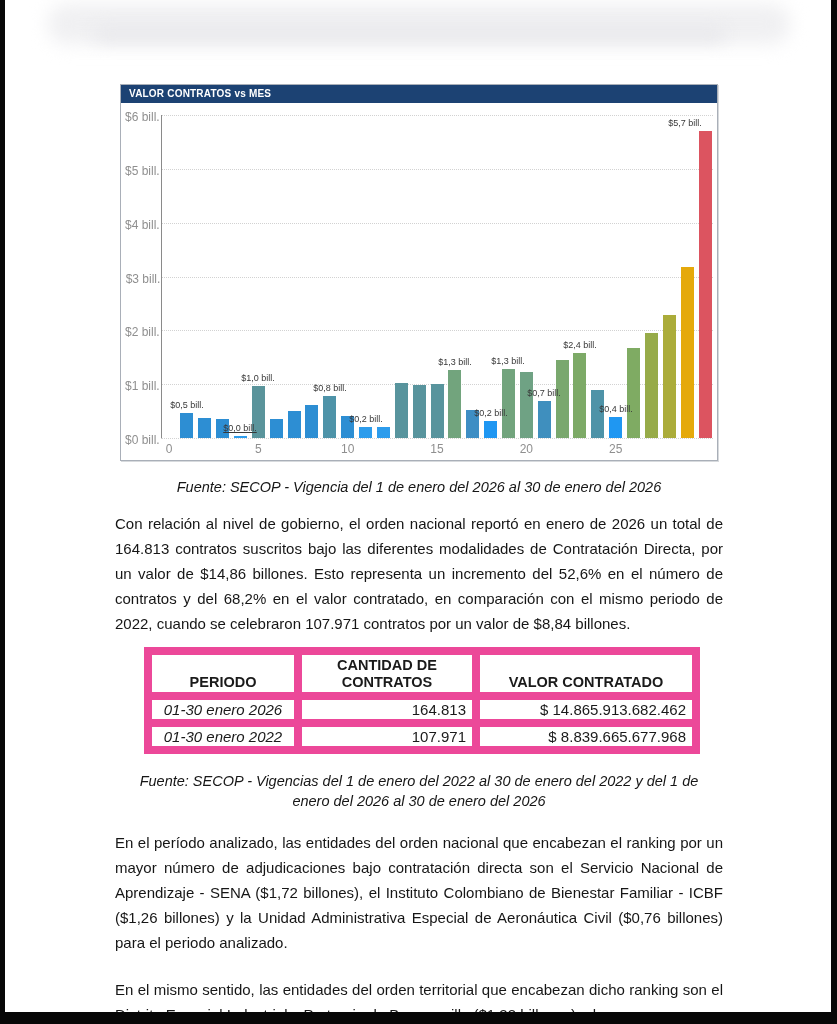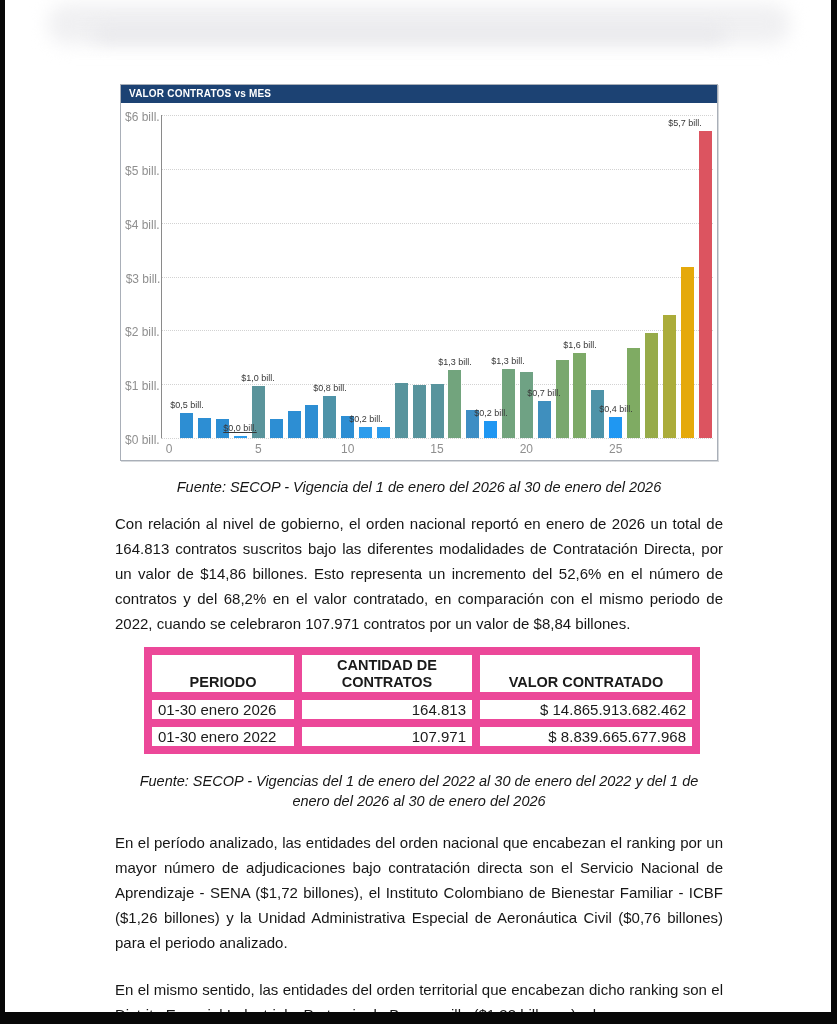--- a/index.html
+++ b/index.html
@@ -45,21 +45,21 @@
   p.par2 { margin-top:19px; }
   p.par3 { margin-top:22px; }
 
   
   table.summary { margin:11px 0 0 29px; width:548px; border-collapse:collapse;
                   table-layout:fixed; }
   table.summary th, table.summary td { border:8px solid #ec4899; }
   table.summary th { font-size:14.5px; font-weight:bold; text-align:center;
                      vertical-align:bottom; padding:2px 6px 1px 6px; line-height:17px; }
   table.summary td { font-size:15px; padding:1px 6px; height:22px; }
-  td.c-period { text-align:left; }
+  td.c-period { text-align:center;font-style:italic; }
   td.c-num, td.c-val { text-align:right; padding-right:8px; }
 </style>
 </head>
 <body>
 
 <div class="edge edge-left"></div>
 <div class="edge edge-right"></div>
 <div class="edge edge-bottom"></div>
 <div class="smudge-a"></div>
 <div class="smudge-b"></div>
@@ -116,21 +116,21 @@
         <div class="bar" style="left: 345.2px; top: 307px; height: 28px; background: rgb(62, 142, 196);"></div>
         <div class="bar" style="left: 363.1px; top: 318.3px; height: 16.7px; background: rgb(31, 151, 242);"></div>
         <div class="bar-label" style="left: 338px; top: 305.3px;">$0,2 bill.</div>
         <div class="bar" style="left: 381px; top: 266.1px; height: 68.9px; background: rgb(114, 164, 125);"></div>
         <div class="bar-label" style="left: 355px; top: 253.1px;">$1,3 bill.</div>
         <div class="bar" style="left: 398.8px; top: 269.3px; height: 65.7px; background: rgb(111, 162, 132);"></div>
         <div class="bar" style="left: 416.7px; top: 298.4px; height: 36.6px; background: rgb(63, 143, 190);"></div>
         <div class="bar-label" style="left: 391px; top: 285.4px;">$0,7 bill.</div>
         <div class="bar" style="left: 434.6px; top: 256.9px; height: 78.1px; background: rgb(122, 168, 110);"></div>
         <div class="bar" style="left: 452.4px; top: 249.9px; height: 85.1px; background: rgb(125, 170, 103);"></div>
-        <div class="bar-label" style="left: 427px; top: 236.9px;">$1,6 bill.</div>
+        <div class="bar-label" style="left: 427px; top: 236.9px;">$2,4 bill.</div>
         <div class="bar" style="left: 470.3px; top: 286.6px; height: 48.5px; background: rgb(78, 147, 168);"></div>
         <div class="bar" style="left: 488.2px; top: 313.5px; height: 21.5px; background: rgb(31, 151, 242);"></div>
         <div class="bar-label" style="left: 463px; top: 300.5px;">$0,4 bill.</div>
         <div class="bar" style="left: 506px; top: 244.6px; height: 90.4px; background: rgb(127, 171, 99);"></div>
         <div class="bar" style="left: 523.9px; top: 230px; height: 105px; background: rgb(151, 171, 73);"></div>
         <div class="bar" style="left: 541.8px; top: 212.3px; height: 122.7px; background: rgb(171, 172, 58);"></div>
         <div class="bar" style="left: 559.6px; top: 163.8px; height: 171.2px; background: rgb(229, 169, 11);"></div>
         <div class="bar" style="left: 577.5px; top: 28.1px; height: 306.9px; background: rgb(220, 84, 96);"></div>
         <div class="bar-label" style="left: 532px; top: 15.1px;">$5,7 bill.</div>
       </div>

